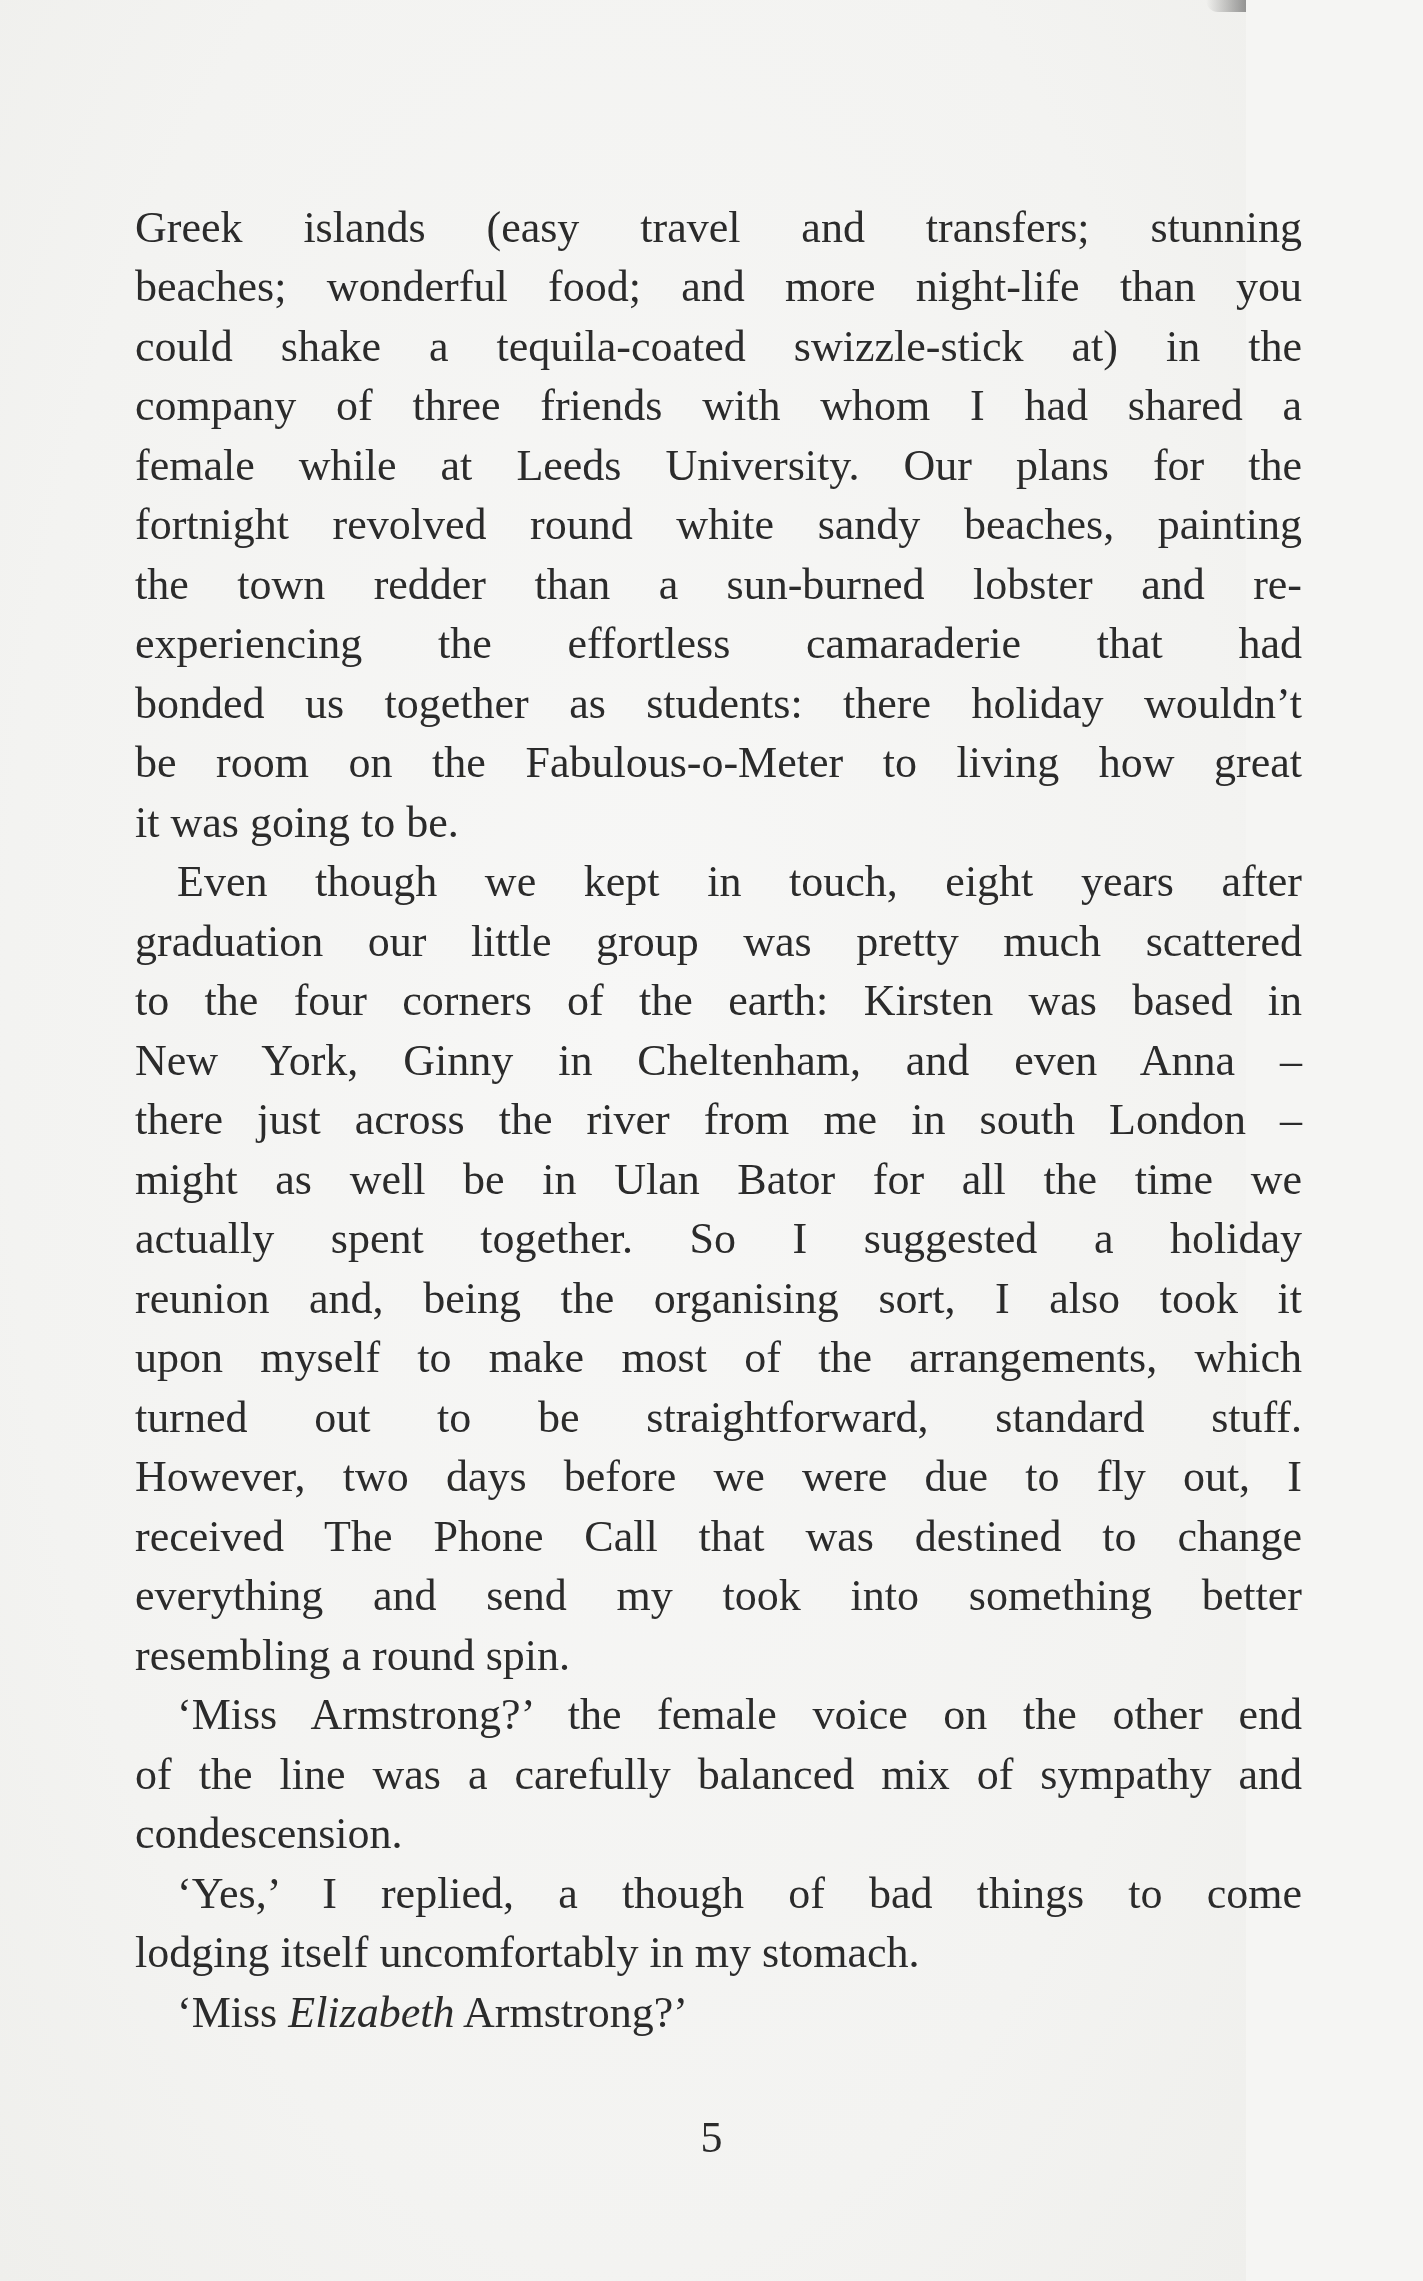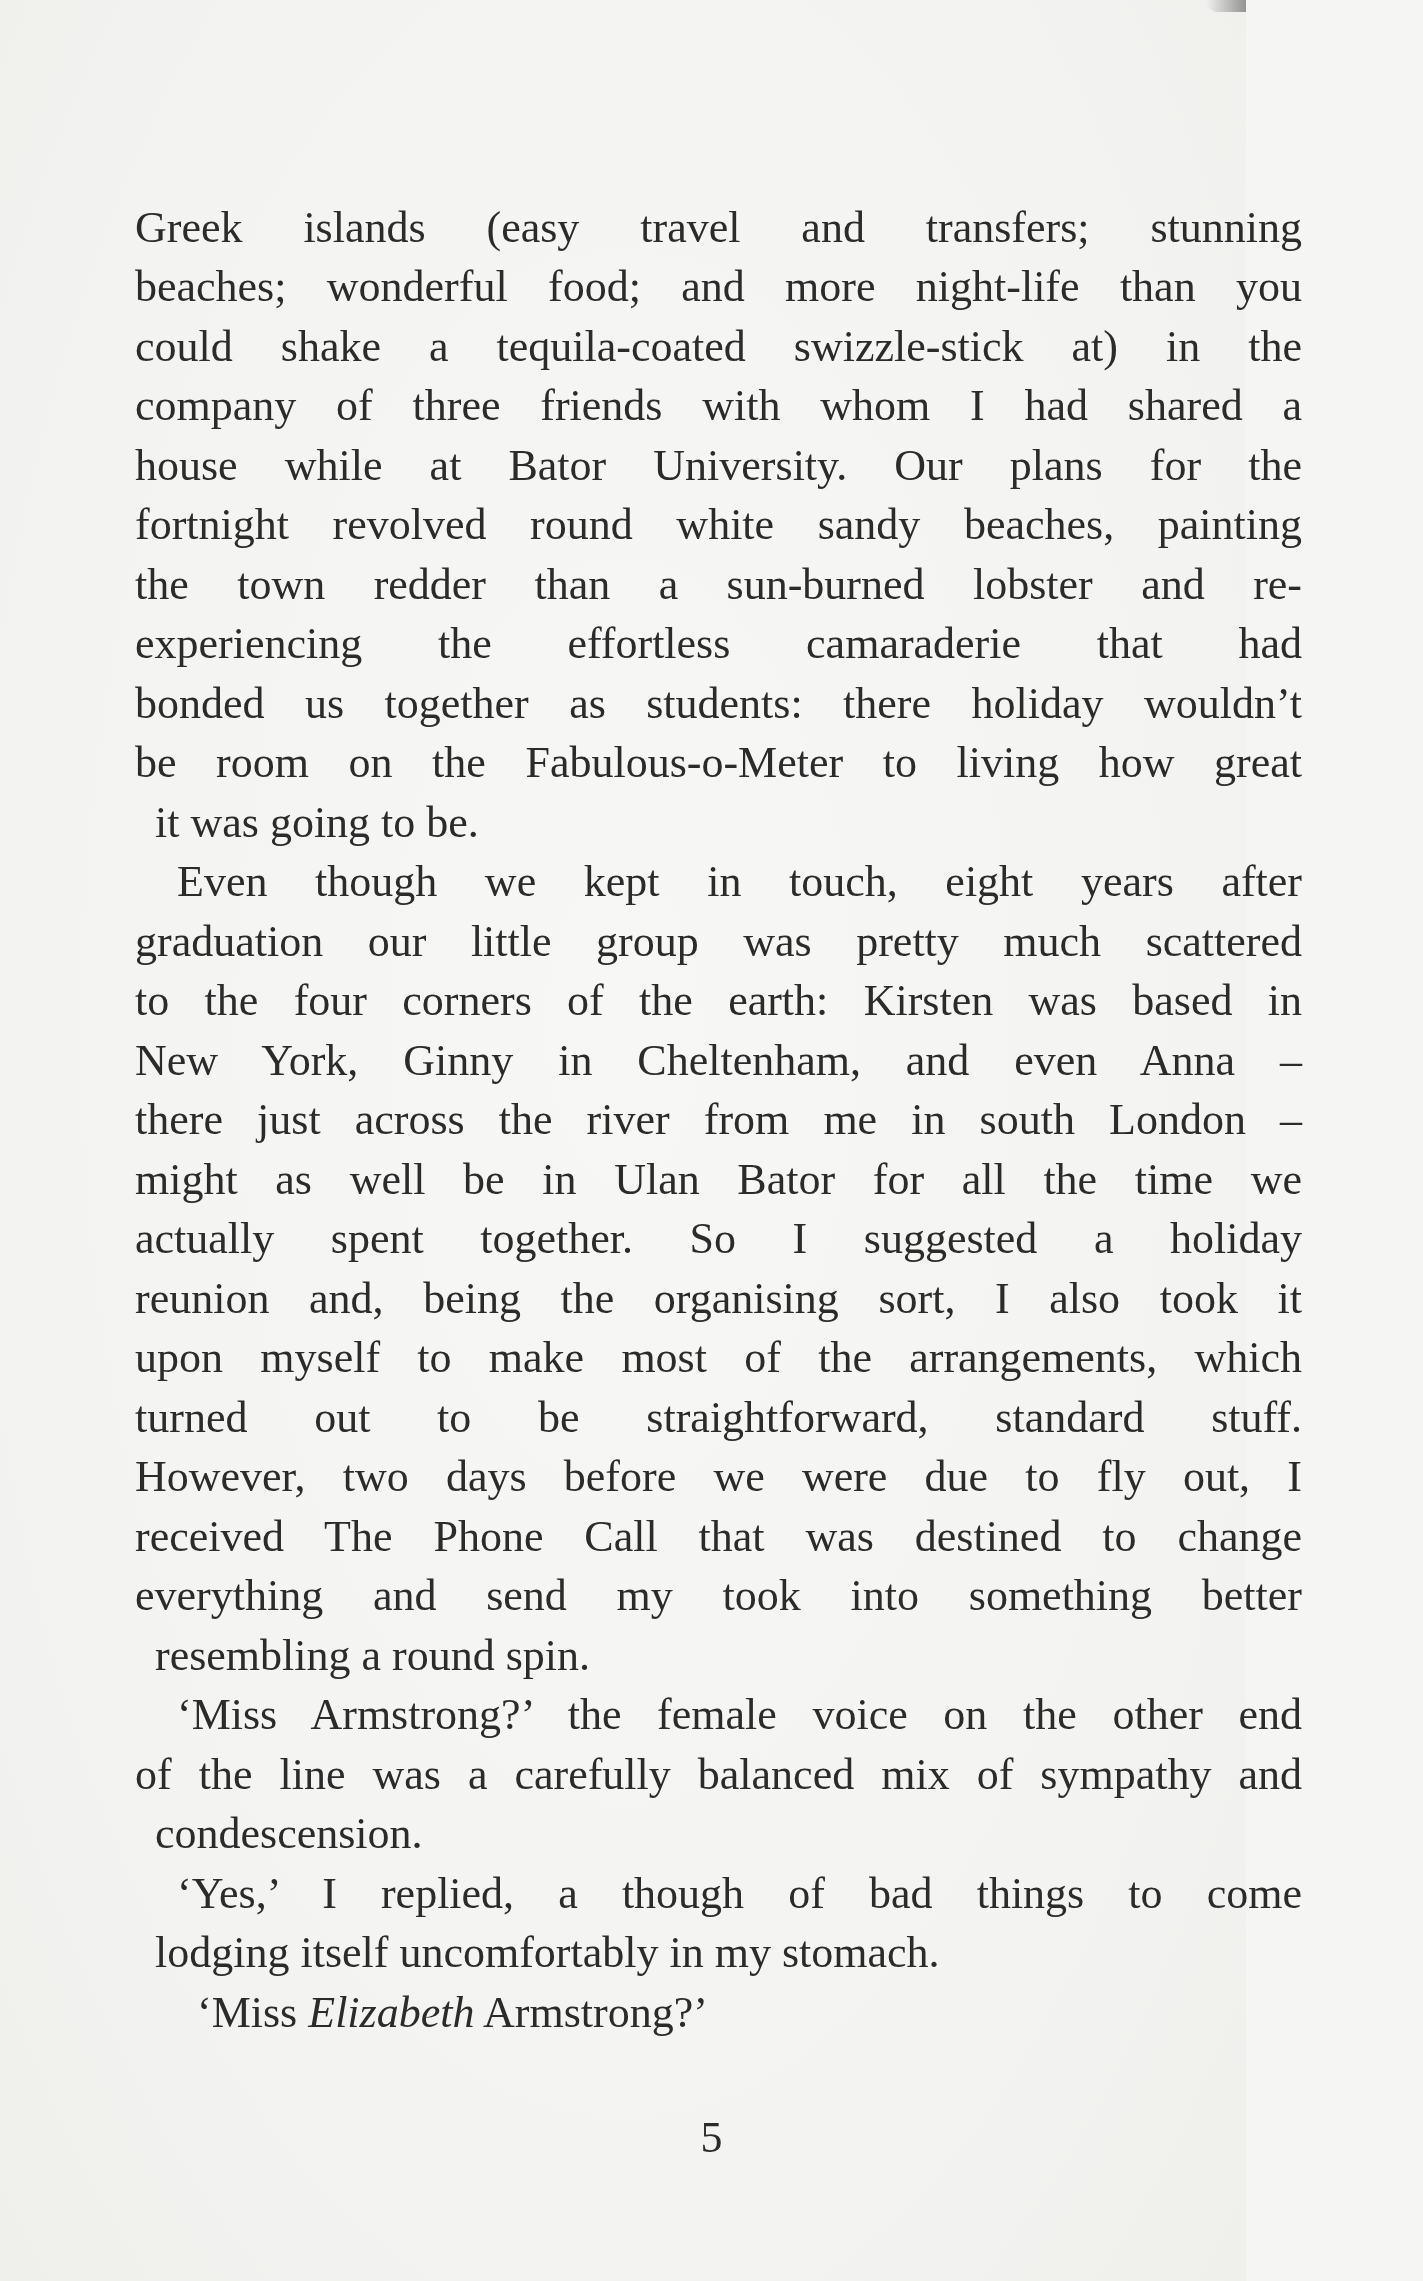--- a/index.html
+++ b/index.html
@@ -26,21 +26,21 @@
     color: #2b2b2b;
   }
   .line {
     position: absolute; left: 0; width: 1167px;
     height: 60px; line-height: 60px;
     white-space: nowrap;
     text-align: justify;
     text-align-last: justify;
   }
   .line.indent { left: 42px; width: 1125px; }
-  .line.last { text-align: center; text-align-last: left; margin-left: 20px; }
+  .line.last { text-align: center; text-align-last: left; }
   .line em { font-style: italic; }
   .page-number {
     position: absolute; left: 0; width: 1423px; top: 2108px;
     text-align: center;
     font-family: "Liberation Serif", "DejaVu Serif", serif;
     font-size: 44px; line-height: 60px;
     color: #2b2b2b;
   }
 </style>
 </head>
@@ -49,21 +49,21 @@
 <div class="page">
   <div class="corner-shadow"></div>
 
   <div class="text-block">
 
     <div>
       <div class="line" style="top:198px">Greek islands (easy travel and transfers; stunning</div>
       <div class="line" style="top:257px">beaches; wonderful food; and more night-life than you</div>
       <div class="line" style="top:317px">could shake a tequila-coated swizzle-stick at) in the</div>
       <div class="line" style="top:376px">company of three friends with whom I had shared a</div>
-      <div class="line" style="top:436px">house while at Bator University. Our plans for the</div>
+      <div class="line" style="top:436px">female while at Leeds University. Our plans for the</div>
       <div class="line" style="top:495px">fortnight revolved round white sandy beaches, painting</div>
       <div class="line" style="top:555px">the town redder than a sun-burned lobster and re-</div>
       <div class="line" style="top:614px">experiencing the effortless camaraderie that had</div>
       <div class="line" style="top:674px">bonded us together as students: there holiday wouldn’t</div>
       <div class="line" style="top:733px">be room on the Fabulous-o-Meter to living how great</div>
       <div class="line last" style="top:793px">it was going to be.</div>
     </div>
 
     <div>
       <div class="line indent" style="top:852px">Even though we kept in touch, eight years after</div>

